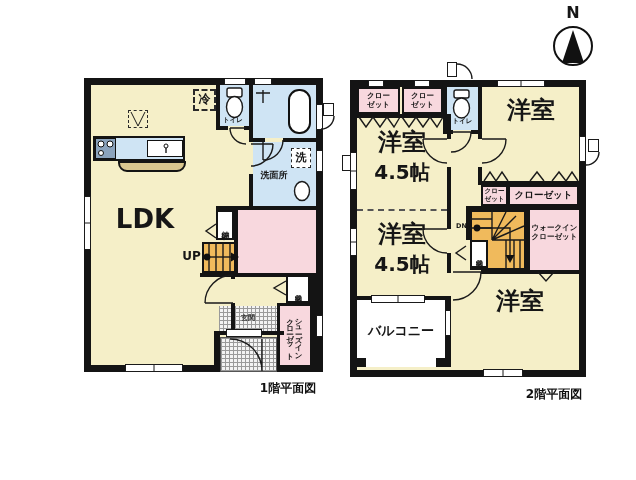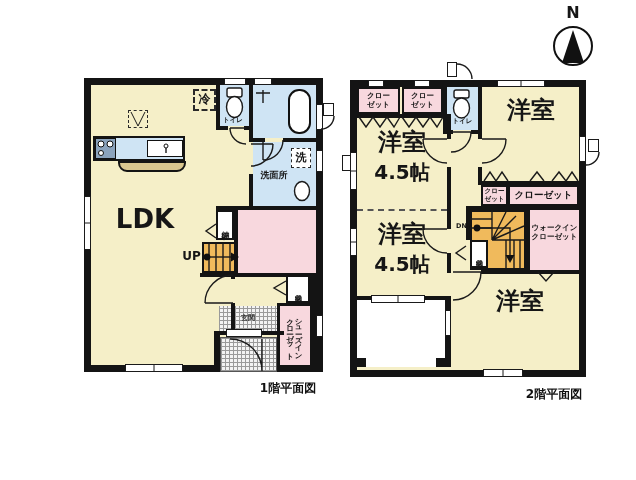--- a/index.html
+++ b/index.html
@@ -220,19 +220,20 @@
   <div class="a lbl" style="left:359px;top:221px;width:86px;height:27px;font-size:24px;">洋室</div>
   <div class="a lbl" style="left:359px;top:253px;width:86px;height:23px;font-size:20px;">4.5帖</div>
   <div class="a lbl" style="left:466px;top:288px;width:108px;height:27px;font-size:24px;">洋室</div>
   <div class="a lbl" style="left:482px;top:186px;width:25px;height:19px;font-size:6.5px;">クロー
 ゼット</div>
   <div class="a lbl" style="left:509px;top:188px;width:69px;height:15px;font-size:9.5px;">クローゼット</div>
   <div class="a lbl" style="left:530px;top:222px;width:49px;height:22px;font-size:7.5px;">ウォークイン
 クローゼット</div>
   <div class="a lbl v" style="left:470px;top:241px;width:18px;height:26px;font-size:7px;">収納</div>
   <div class="a lbl" style="left:453px;top:222px;width:17px;height:9px;font-size:6.5px;">DN</div>
+  <div class="a lbl" style="left:359px;top:323px;width:84px;height:17px;font-size:13px;">バルコニー</div>
   <div class="a caption" style="left:516px;top:386px;width:76px;height:15px;">2階平面図</div>
 
   <div class="a" style="left:553px;top:26px;width:40px;height:40px;border:2.5px solid #111;border-radius:50%;z-index:2;"></div>
   <div class="a" style="left:562px;top:30px;width:0;height:0;border-left:11px solid transparent;border-right:11px solid transparent;border-bottom:33px solid #111;z-index:3;"></div>
   <div class="a lbl" style="left:562px;top:3px;width:22px;height:20px;font-size:16px;">N</div>
 
 </div>
 
 </body></html>

